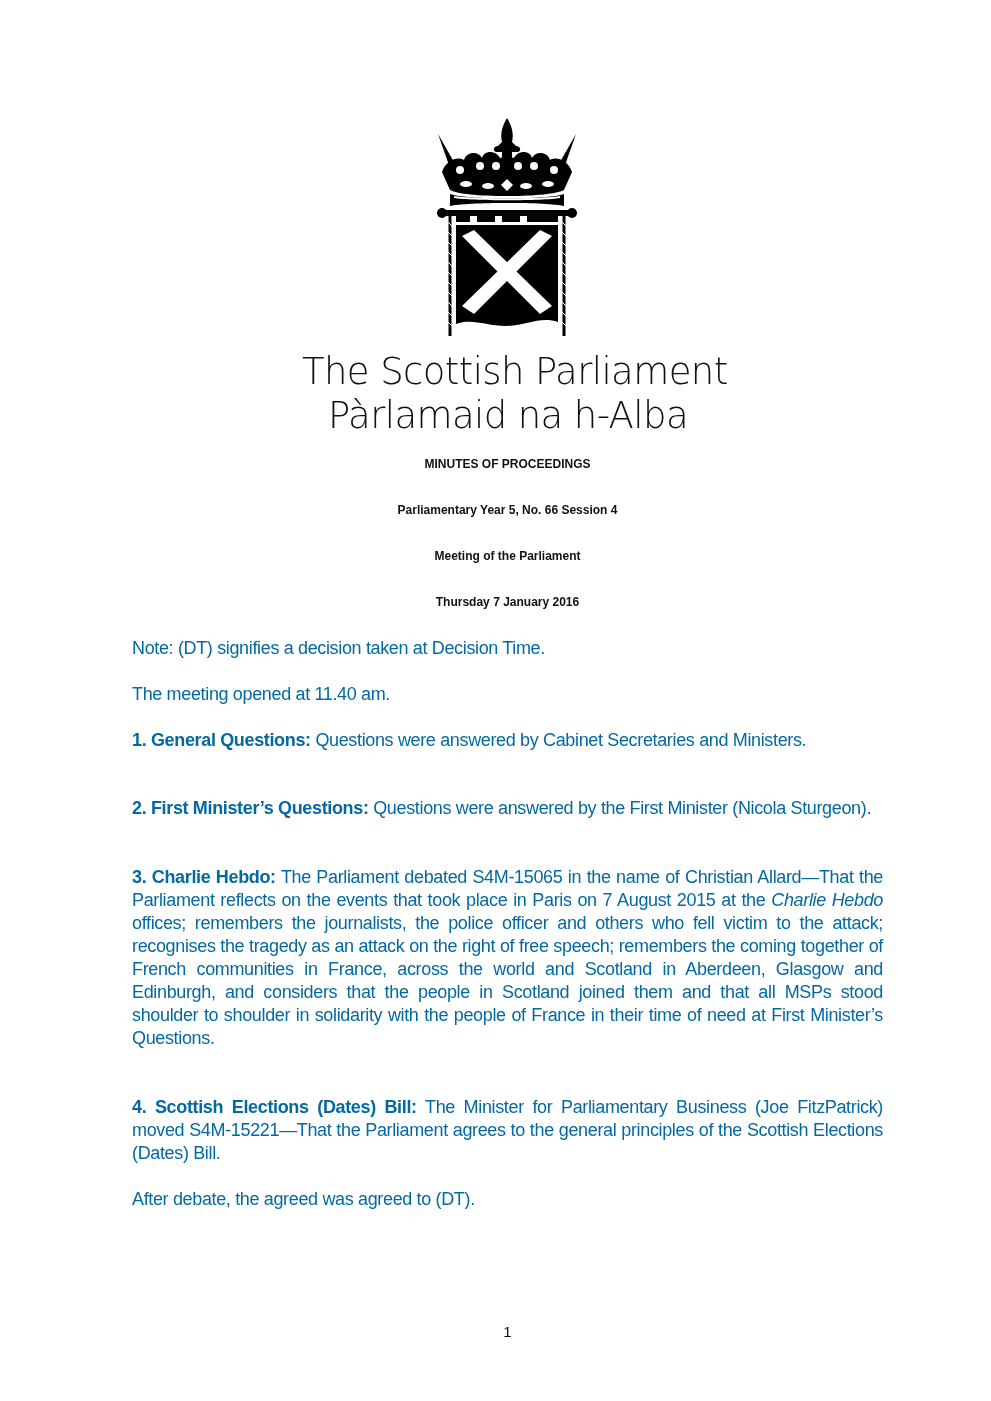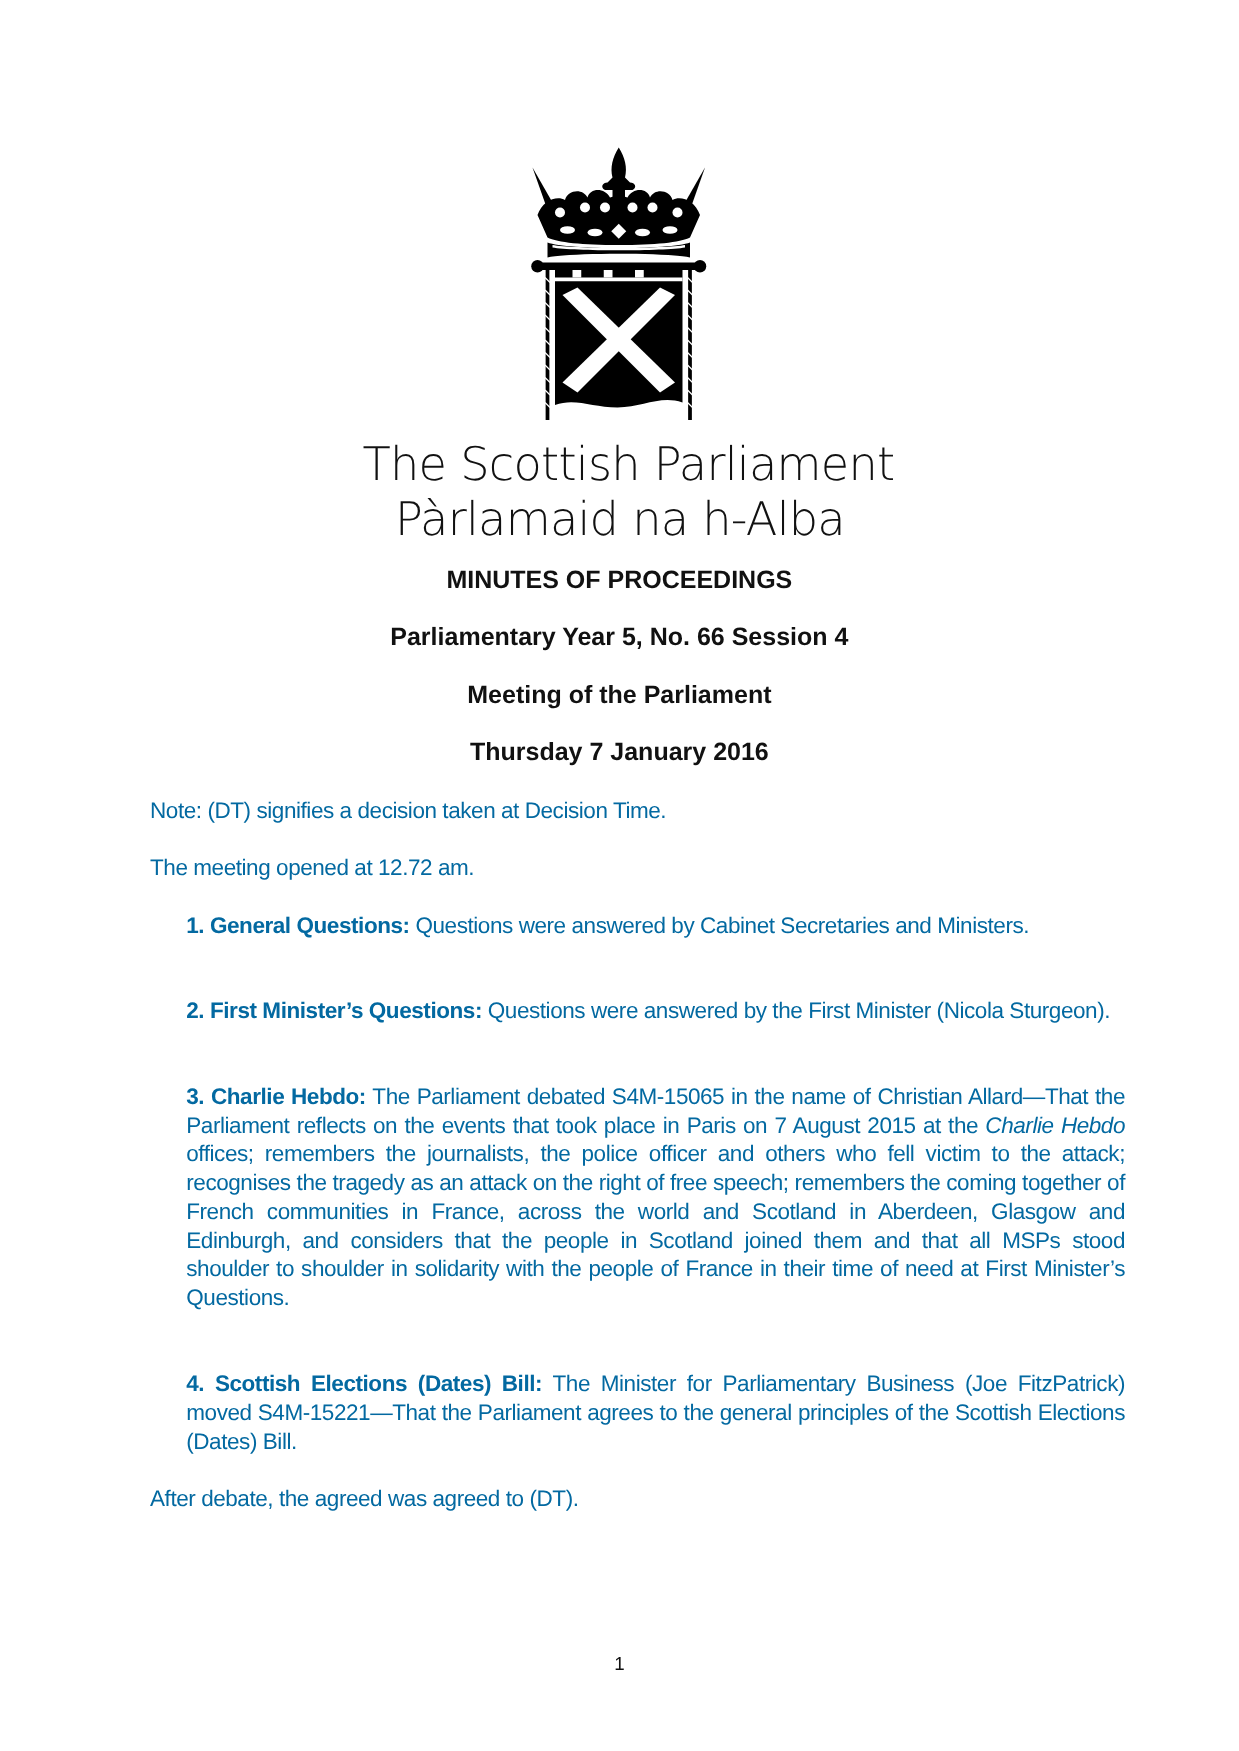--- a/index.html
+++ b/index.html
@@ -10,21 +10,21 @@
     body {
       width: 991px;
       height: 1401px;
       position: relative;
       overflow: hidden;
       color: #111111;
       font-family: "Liberation Sans", sans-serif;
     }
     .page {
       position: absolute;
-      left: 0; top: 0;
+      left: 12px; top: 0;
       width: 826px;
       height: 1401px;
     }
     .logo {
       position: absolute;
       left: 424px;
       top: 116px;
       width: 142px;
       height: 224px;
     }
@@ -42,37 +42,37 @@
       letter-spacing: -0.6px;
       color: #111;
     }
     .wordmark div { white-space: nowrap; }
     .center-head {
       position: absolute;
       left: 120px;
       width: 751px;
       text-align: center;
       font-weight: bold;
-      font-size: 20px;
+      font-size: 12px;
       line-height: 22px;
       color: #111;
       white-space: nowrap;
     }
     .body-text {
       position: absolute;
       left: 120px;
       width: 751px;
       font-size: 18px;
       line-height: 23px;
       color: #0369a1;
       text-align: justify;
       letter-spacing: -0.35px;
     }
     .body-text b { font-weight: bold; }
-    .last-line-left { text-align-last: left; margin-left: 29px; }
+    .last-line-left { text-align-last: left; }
     .page-number {
       position: absolute;
       left: 0;
       width: 991px;
       top: 1323px;
       text-align: center;
       font-size: 15px;
       line-height: 18px;
       color: #111;
     }
@@ -167,21 +167,21 @@
     <div>The Scottish Parliament</div>
     <div>Pàrlamaid na h-Alba</div>
   </div>
 
   <div class="center-head" style="top:453px;">MINUTES OF PROCEEDINGS</div>
   <div class="center-head" style="top:499px;">Parliamentary Year 5, No. 66 Session 4</div>
   <div class="center-head" style="top:545px;">Meeting of the Parliament</div>
   <div class="center-head" style="top:591px;">Thursday 7 January 2016</div>
 
   <div class="body-text" style="top:637px;">Note: (DT) signifies a decision taken at Decision Time.</div>
-  <div class="body-text" style="top:683px;">The meeting opened at 12.72 am.</div>
+  <div class="body-text" style="top:683px;">The meeting opened at 11.40 am.</div>
 
   <div class="body-text last-line-left" style="top:729px;">
     <b>1. General Questions:</b>
     <span>Questions were answered by Cabinet Secretaries and Ministers.</span>
   </div>
 
   <div class="body-text last-line-left" style="top:797px;">
     <b>2. First Minister’s Questions:</b>
     <span>Questions were answered by the First Minister (Nicola Sturgeon).</span>
   </div>

